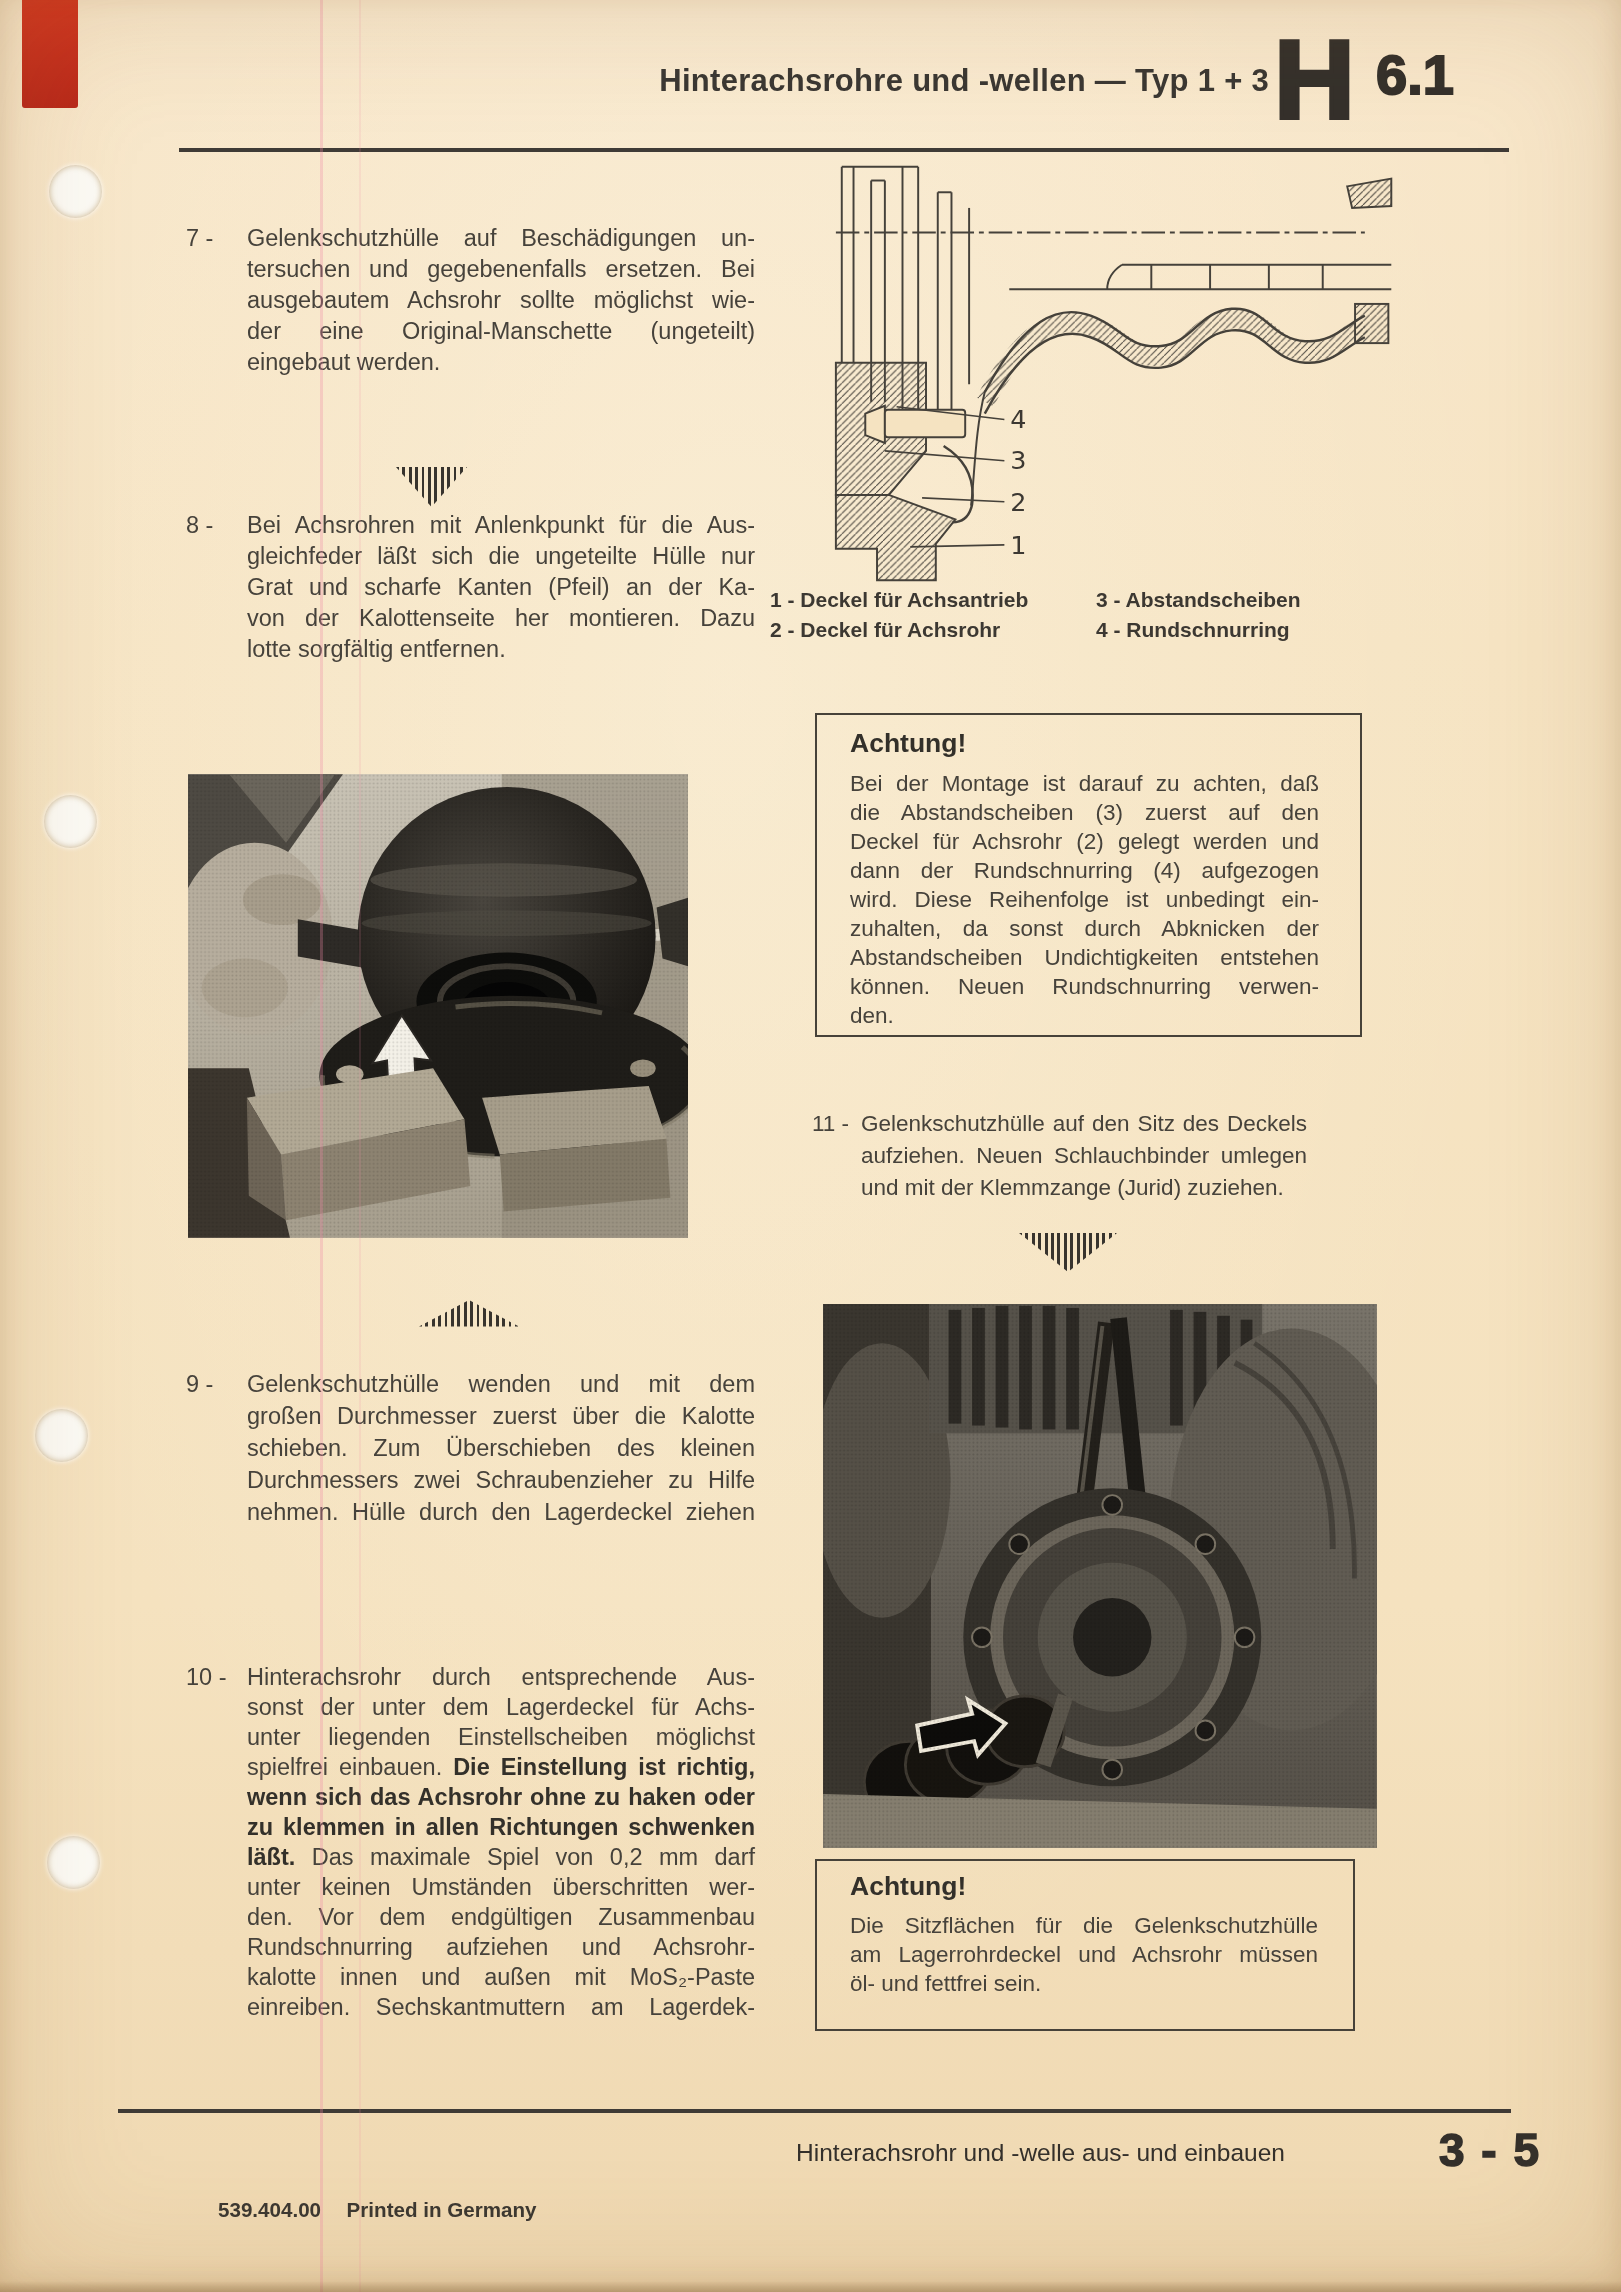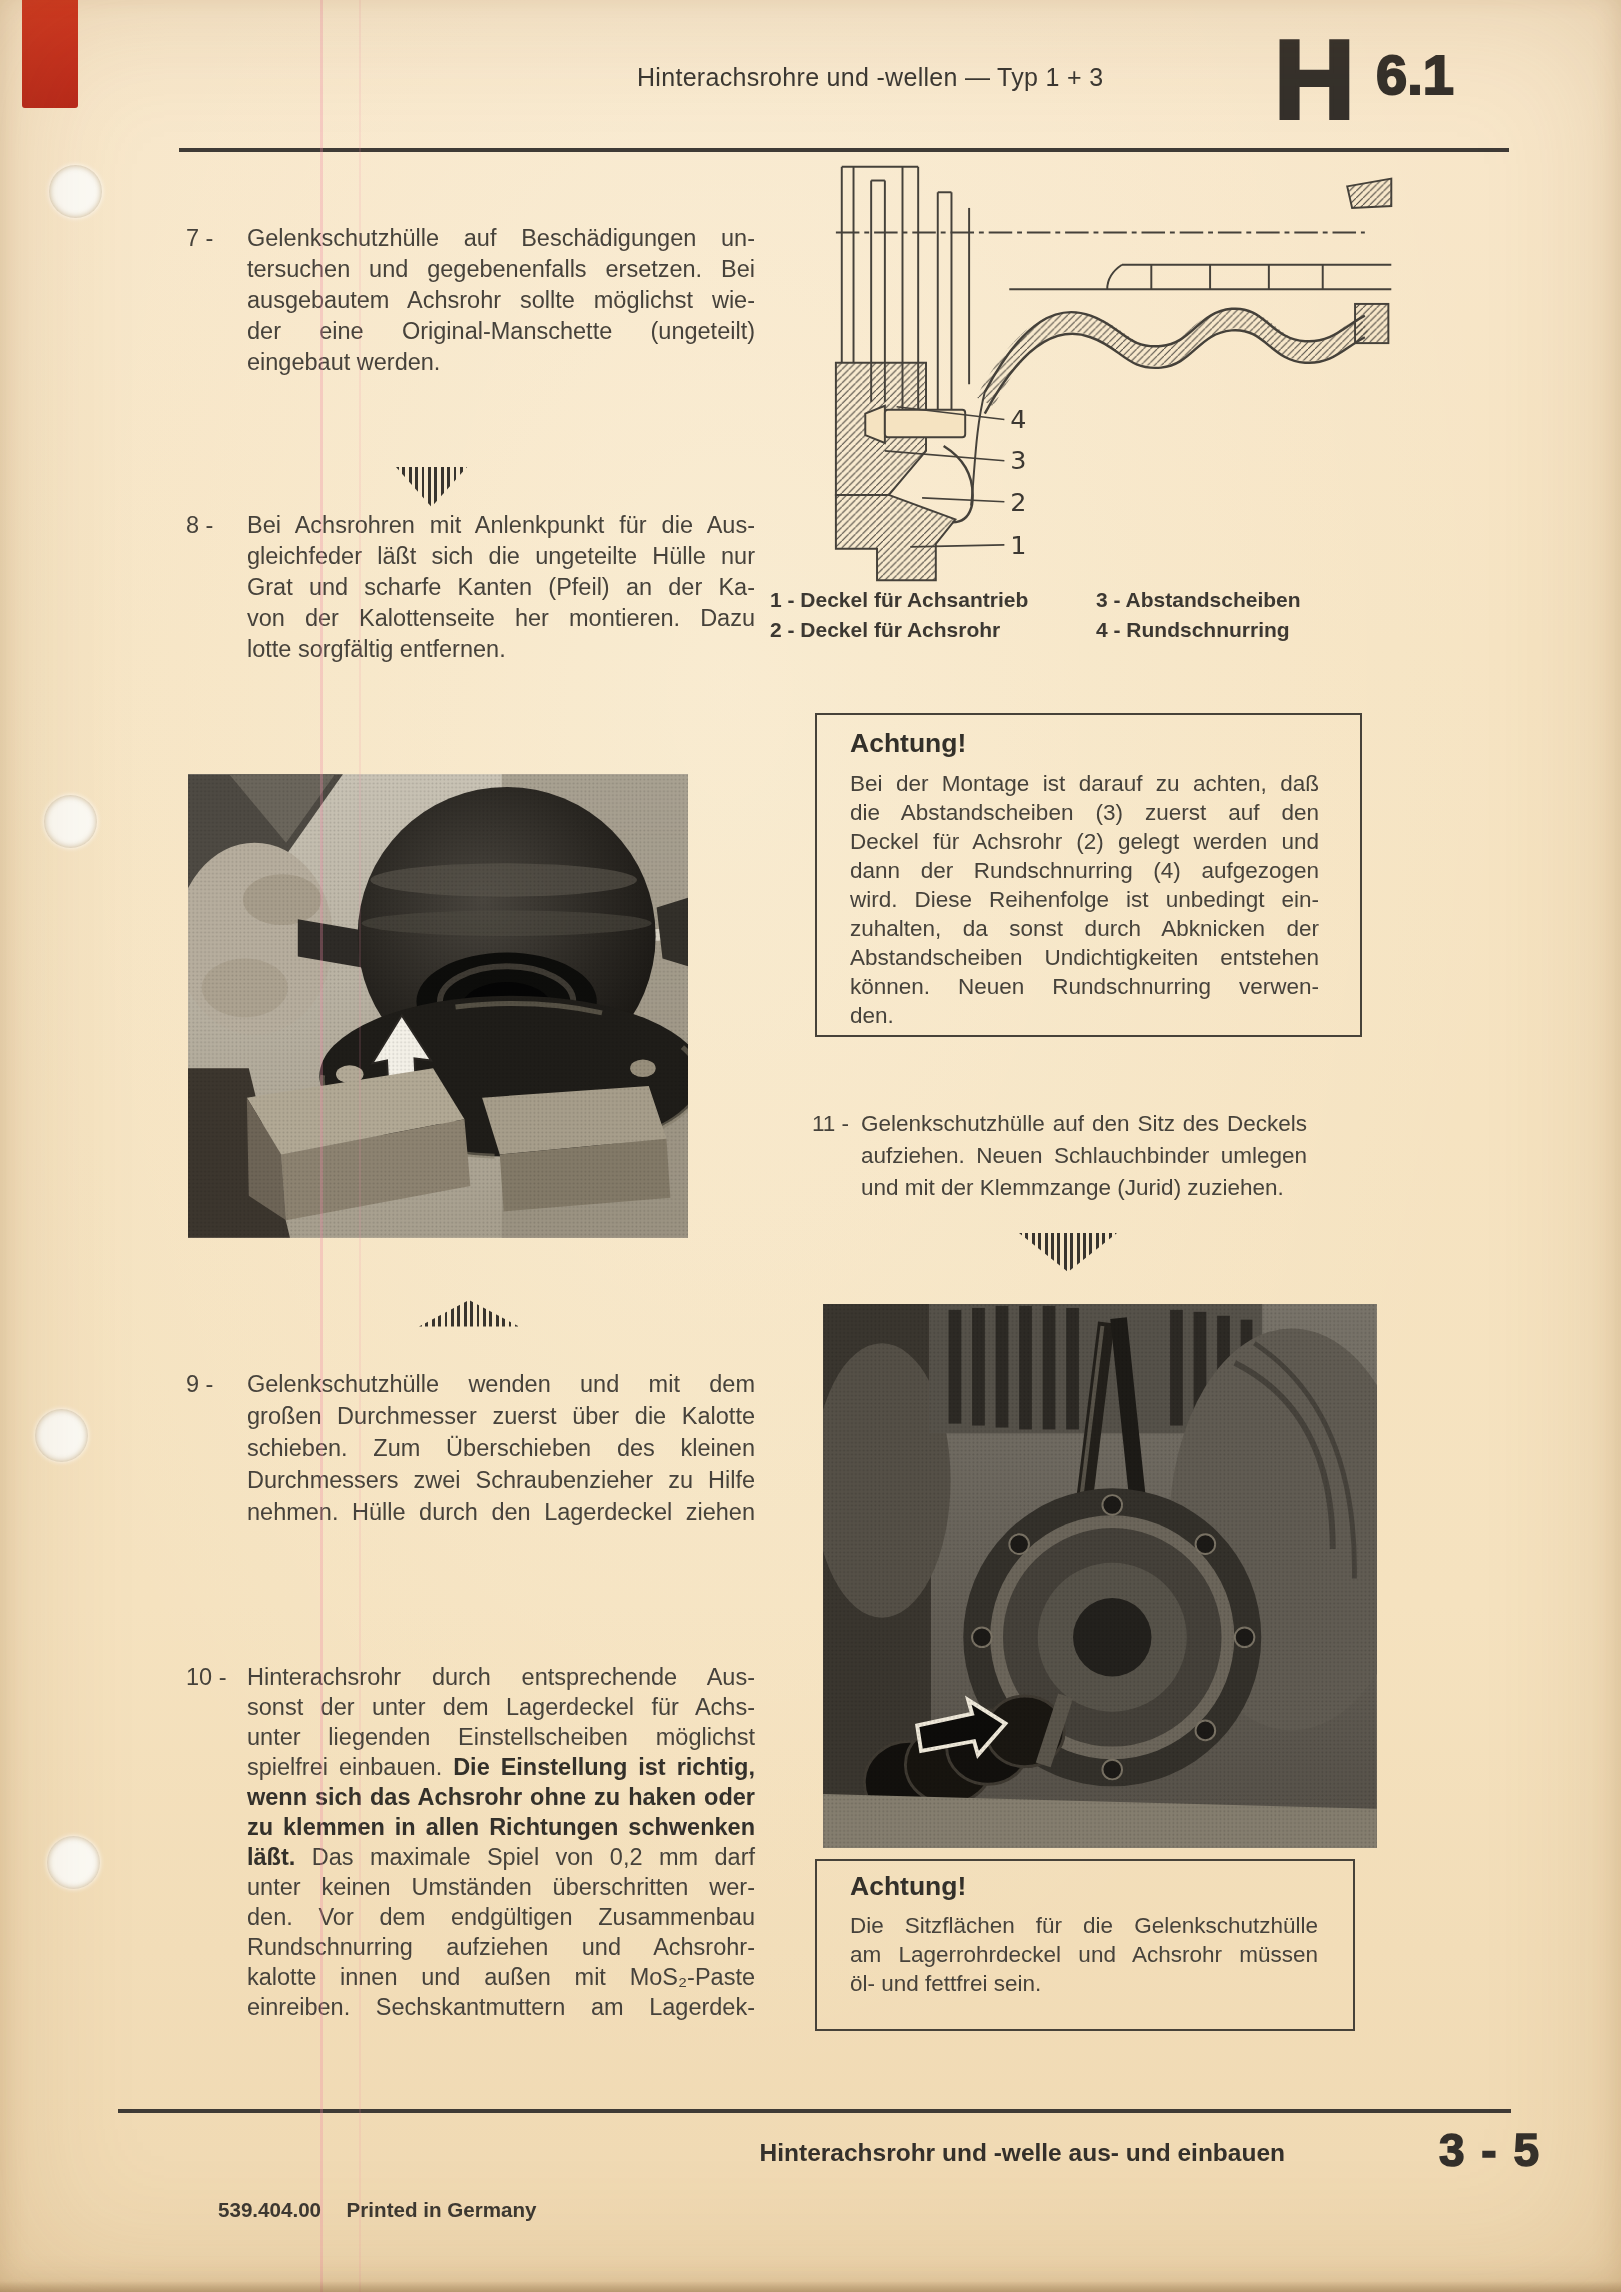--- a/index.html
+++ b/index.html
@@ -12,22 +12,22 @@
     box-shadow:inset 0 0 137px rgba(150,100,40,0.20), inset 0 -9.8px 29px rgba(120,80,30,0.18);}
   .edge-bottom{position:absolute;left:0;right:0;bottom:0;height:11.8px;z-index:41;
     background:linear-gradient(180deg,rgba(120,85,40,0) 0%,rgba(110,75,35,0.35) 100%);}
   .red-mark{position:absolute;left:21.6px;top:0;width:56px;height:108px;z-index:30;
     background:linear-gradient(180deg,#d23520,#b8281a);border-radius:0 0 2.9px 2.9px;}
   .hole{position:absolute;width:53px;height:53px;border-radius:50%;background:#fcfbf6;z-index:35;
     box-shadow:inset 0 0 6.9px rgba(185,155,105,0.75), 0 0 4.9px rgba(255,255,255,0.9);}
   .scanline{position:absolute;top:0;bottom:0;z-index:25;pointer-events:none;}
   .rule{position:absolute;height:3.9px;background:#3f3b36;z-index:5;}
   
-  .hdr-title{position:absolute;left:637px;top:63px;width:632px;text-align:left;
-    font-size:25px;font-weight:400;color:#3a3733;letter-spacing:0.3px;white-space:nowrap;}
+  .hdr-title{position:absolute;left:637px;top:63px;width:632px;text-align:right;
+    font-size:31px;font-weight:700;color:#3a3733;letter-spacing:0.3px;white-space:nowrap;}
   .sec-letter{position:absolute;left:1274px;top:23.5px;font-size:112px;line-height:1;font-weight:700;
     color:#34302b;-webkit-text-stroke:3.9px #34302b;letter-spacing:0;}
   .sec-number{position:absolute;left:1376px;top:47px;font-size:56px;line-height:1;font-weight:700;
     color:#34302b;-webkit-text-stroke:2px #34302b;}
   
   .step{position:absolute;font-size:23.5px;line-height:31px;}
   .step .num{position:absolute;left:-61px;top:0;width:57px;white-space:nowrap;font-weight:400;}
   .tl{text-align:justify;text-align-last:justify;}
   .tl.last{text-align-last:left;}
   .b{font-weight:700;color:#33302a;}
@@ -41,21 +41,21 @@
   .note1{padding:0 41px 0 33px;}
   .note2{padding:0 35px 0 33px;}
   
   .flip{position:absolute;background:repeating-linear-gradient(90deg,#38342e 0 2.9px,rgba(0,0,0,0) 2.9px 6.4px);z-index:6;}
   .flip.down{clip-path:polygon(0 0,100% 0,50% 100%);}
   .flip.up{clip-path:polygon(50% 0,100% 100%,0 100%);}
   
   .ftr-left{position:absolute;left:218px;top:2198px;font-size:20.6px;font-weight:700;color:#3c3832;white-space:nowrap;}
   .ftr-left .gap{display:inline-block;width:25.5px;}
   .ftr-chapter{position:absolute;left:583px;top:2139px;width:702px;text-align:right;
-    font-size:24.5px;font-weight:700;color:#34302b;white-space:nowrap;}
+    font-size:24.5px;font-weight:400;color:#34302b;white-space:nowrap;}
   .ftr-page{position:absolute;left:1439px;top:2123px;font-size:46px;font-weight:700;color:#34302b;
     -webkit-text-stroke:1.5px #34302b;letter-spacing:2px;white-space:nowrap;}
   svg{position:absolute;display:block;}
   svg text{font-family:"DejaVu Sans","Liberation Sans",sans-serif;}
 </style>
 </head>
 <body>
 
 <div class="page">
 

